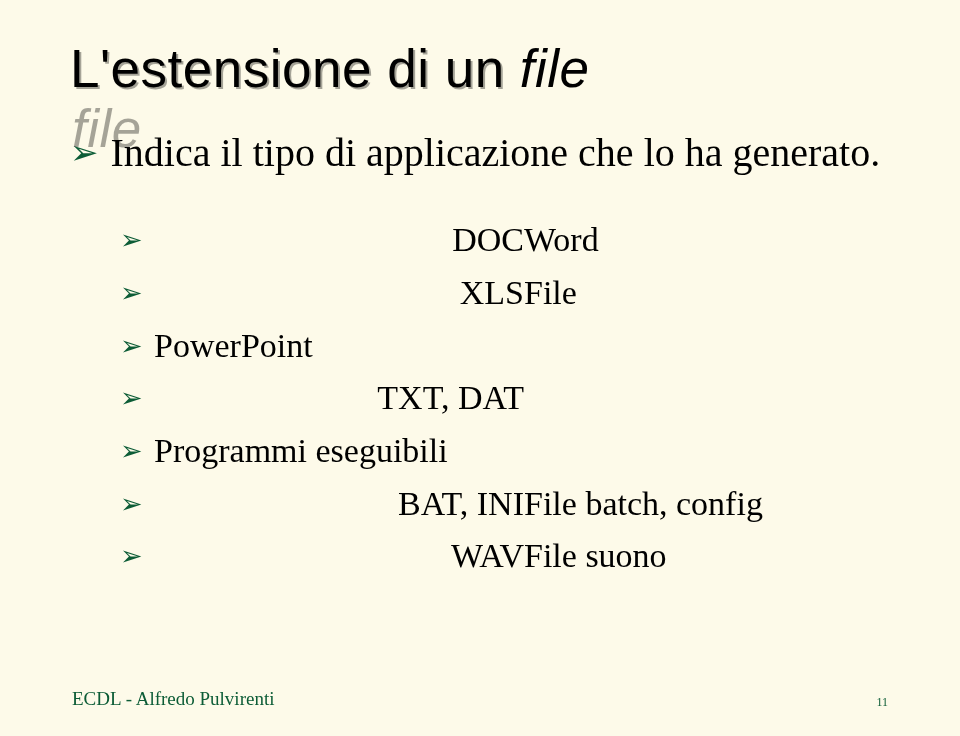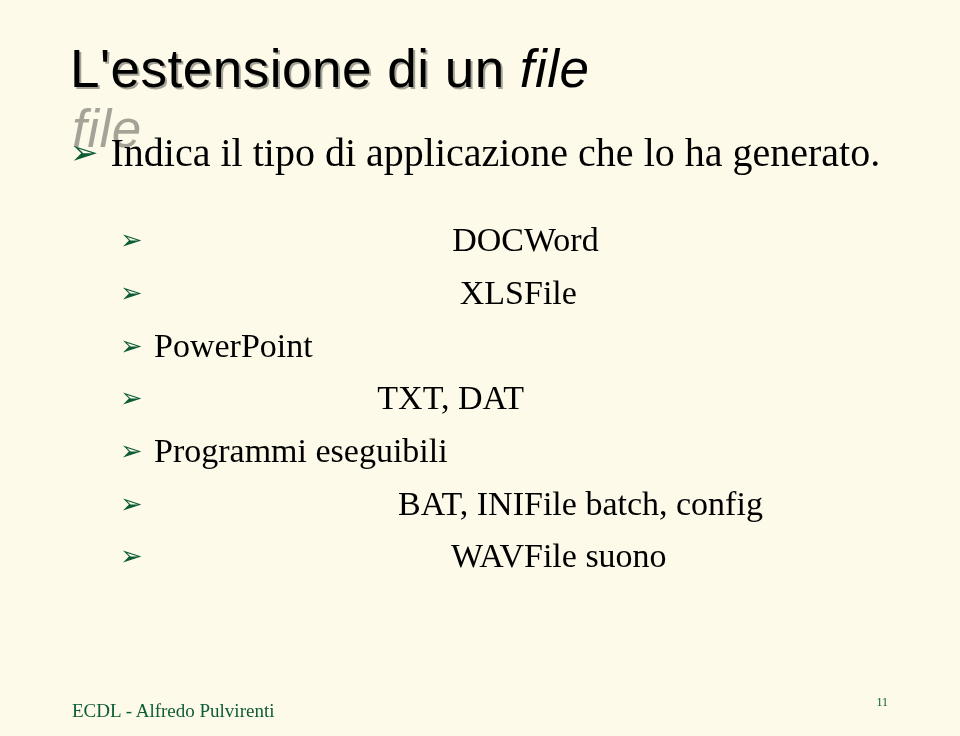--- a/index.html
+++ b/index.html
@@ -84,21 +84,21 @@
     width: 370px;
     flex: 0 0 370px;
     text-align: right;
   }
   .row .right {
     flex: 1;
   }
   .footer {
     position: absolute;
     left: 72px;
-    bottom: 14px;
+    bottom: 26px;
     font-size: 19px;
     color: #0c5c36;
     font-family: "Times New Roman", Times, serif;
   }
   .pagenum {
     position: absolute;
     right: 72px;
     bottom: 26px;
     font-size: 12px;
     color: #0c5c36;

